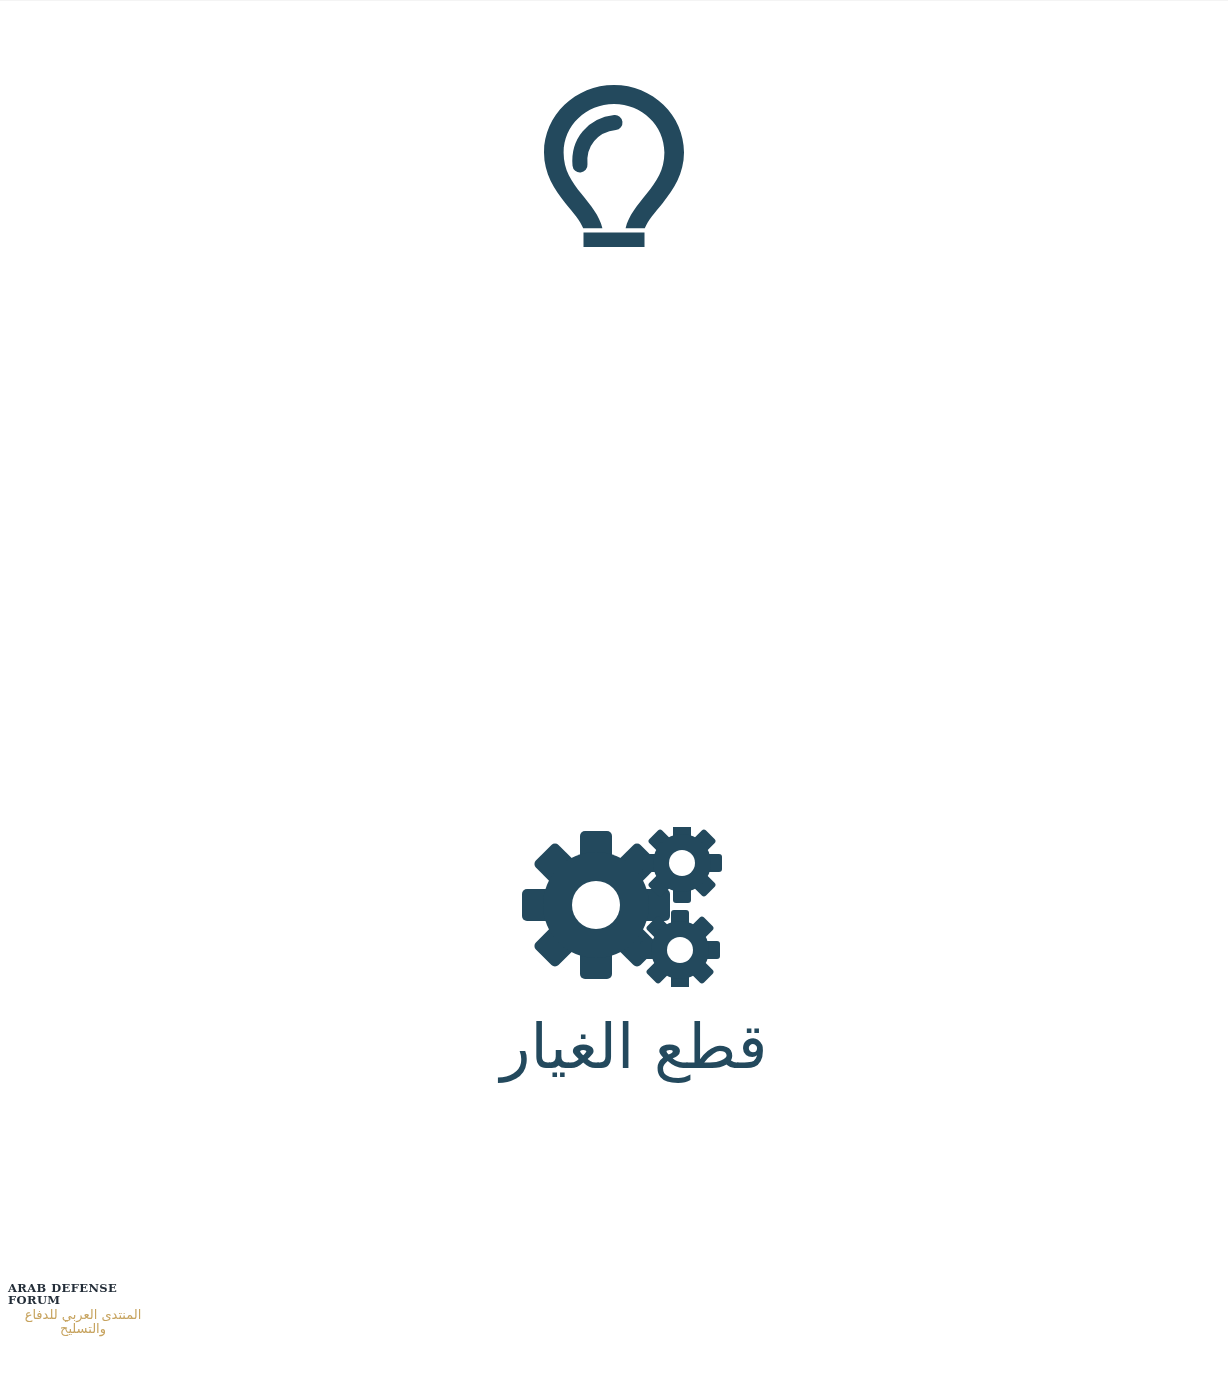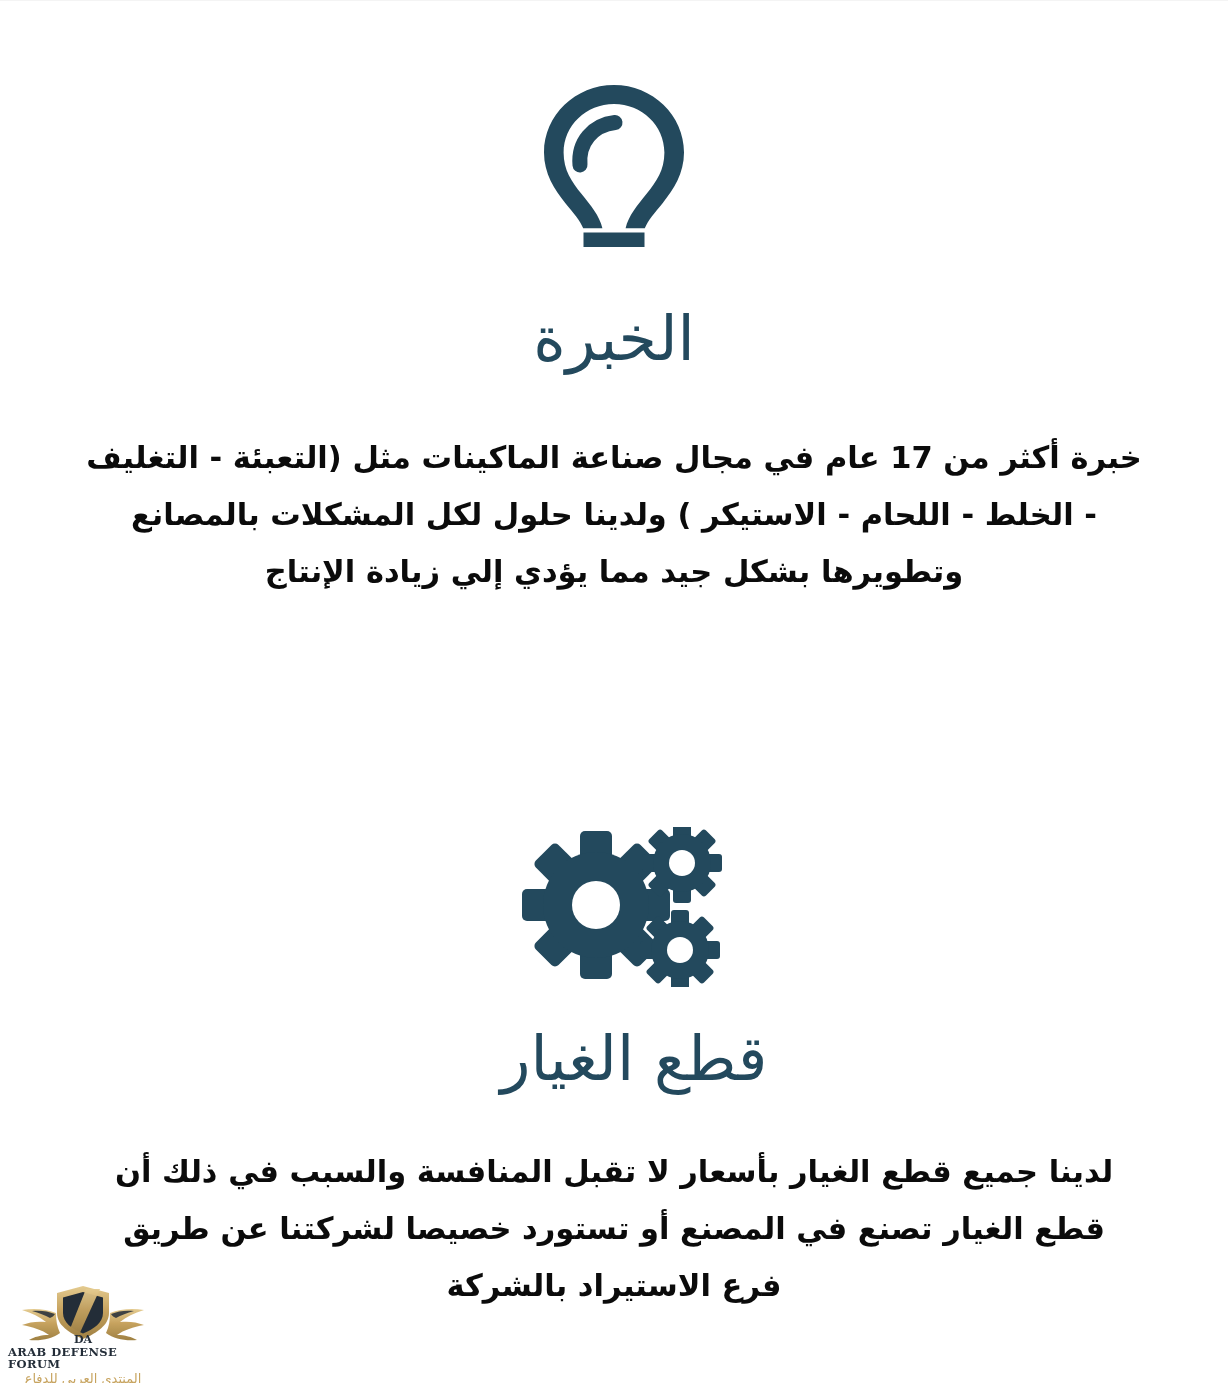--- a/index.html
+++ b/index.html
@@ -67,21 +67,21 @@
     font-size:30.5px;
     line-height:57px;
     margin-top:56px;
   }
 
   
   #sec-spare { position:absolute; top:760px; left:0; width:1228px; }
   #sec-spare .icon-wrap { height:230px; padding-top:62px; }
   #sec-spare .section-title {
     font-size:62px;
-    margin-top:34px;
+    margin-top:22px;
     padding-left:40px;
   }
   #sec-spare .section-body {
     width:1050px;
     font-size:30.5px;
     line-height:57px;
     margin-top:50px;
   }
 
   
@@ -152,23 +152,21 @@
             M40.5 147.5
             L101.5 147.5
             L101.5 167
             L86 183
             L56 183
             L40.5 167 Z"></path>
         </svg>
       </span>
     </div>
 
-    <h2 class="section-title">الخبرة</h2>
-
-    <p class="section-body">خبرة أكثر من 17 عام في مجال صناعة الماكينات مثل (التعبئة - التغليف - الخلط - اللحام - الاستيكر ) ولدينا حلول لكل المشكلات بالمصانع وتطويرها بشكل جيد مما يؤدي إلي زيادة الإنتاج</p>
+
   </div>
 
   <div class="section" id="sec-spare">
 
     <div class="icon-wrap">
       <span>
         <svg width="220" height="160" viewBox="0 0 220 160" aria-hidden="true">
           <g fill="#23495d">
 
             <g transform="translate(92,78)">
@@ -215,65 +213,23 @@
               <circle cx="0" cy="0" r="29"></circle>
               <circle cx="0" cy="0" r="13" fill="#ffffff"></circle>
             </g>
           </g>
         </svg>
       </span>
     </div>
 
     <h2 class="section-title">قطع الغيار</h2>
 
-    <p class="section-body">لدينا جميع قطع الغيار بأسعار لا تقبل المنافسة والسبب في ذلك أن قطع الغيار تصنع في المصنع أو تستورد خصيصا لشركتنا عن طريق فرع الاستيراد بالشركة</p>
   </div>
 
   <div id="watermark">
 
-    <div class="wm-art">
-      <svg width="150" height="64" viewBox="0 0 150 64" aria-hidden="true">
-        <defs>
-          <linearGradient id="goldg" x1="0" y1="0" x2="0" y2="1">
-            <stop offset="0%" stop-color="#e3c98c"></stop>
-            <stop offset="45%" stop-color="#c5a059"></stop>
-            <stop offset="100%" stop-color="#9c7c3c"></stop>
-          </linearGradient>
-        </defs>
-
-        <path fill="url(#goldg)" d="
-          M75 3 L101 10 L101 30 C101 42 89 50 75 56
-          C61 50 49 42 49 30 L49 10 Z"></path>
-
-        <path fill="#1b2530" d="
-          M75 9 L95 14.5 L95 30 C95 39.5 86 46 75 50.5
-          C64 46 55 39.5 55 30 L55 14.5 Z"></path>
-
-        <path fill="url(#goldg)" d="M78 6 L92 6 L70 54 L62 46 Z" opacity=".95"></path>
-
-        <path fill="url(#goldg)" d="
-          M48 30 C38 26 26 25 14 27 C24 30 32 34 38 39
-          C30 38 21 39 14 42 C25 44 34 47 41 52
-          C33 52 26 54 21 57 C33 58 44 56 52 50
-          C49 44 48 37 48 30 Z"></path>
-        <path fill="#1b2530" d="
-          M47 31 C40 28 32 27 24 28 C31 30 37 32 42 35 C44 34 46 33 47 31 Z" opacity=".85"></path>
-
-        <g transform="translate(150,0) scale(-1,1)">
-          <path fill="url(#goldg)" d="
-            M48 30 C38 26 26 25 14 27 C24 30 32 34 38 39
-            C30 38 21 39 14 42 C25 44 34 47 41 52
-            C33 52 26 54 21 57 C33 58 44 56 52 50
-            C49 44 48 37 48 30 Z"></path>
-          <path fill="#1b2530" d="
-            M47 31 C40 28 32 27 24 28 C31 30 37 32 42 35 C44 34 46 33 47 31 Z" opacity=".85"></path>
-        </g>
-
-        <text x="75" y="60" text-anchor="middle" font-family="DejaVu Serif, Liberation Serif, serif" font-size="11" font-weight="700" fill="#1b2530">DA</text>
-      </svg>
-    </div>
 
     <div class="wm-en">ARAB DEFENSE FORUM</div>
 
     <div class="wm-ar">المنتدى العربي للدفاع والتسليح</div>
   </div>
 
 </div>
 
 </body></html>

